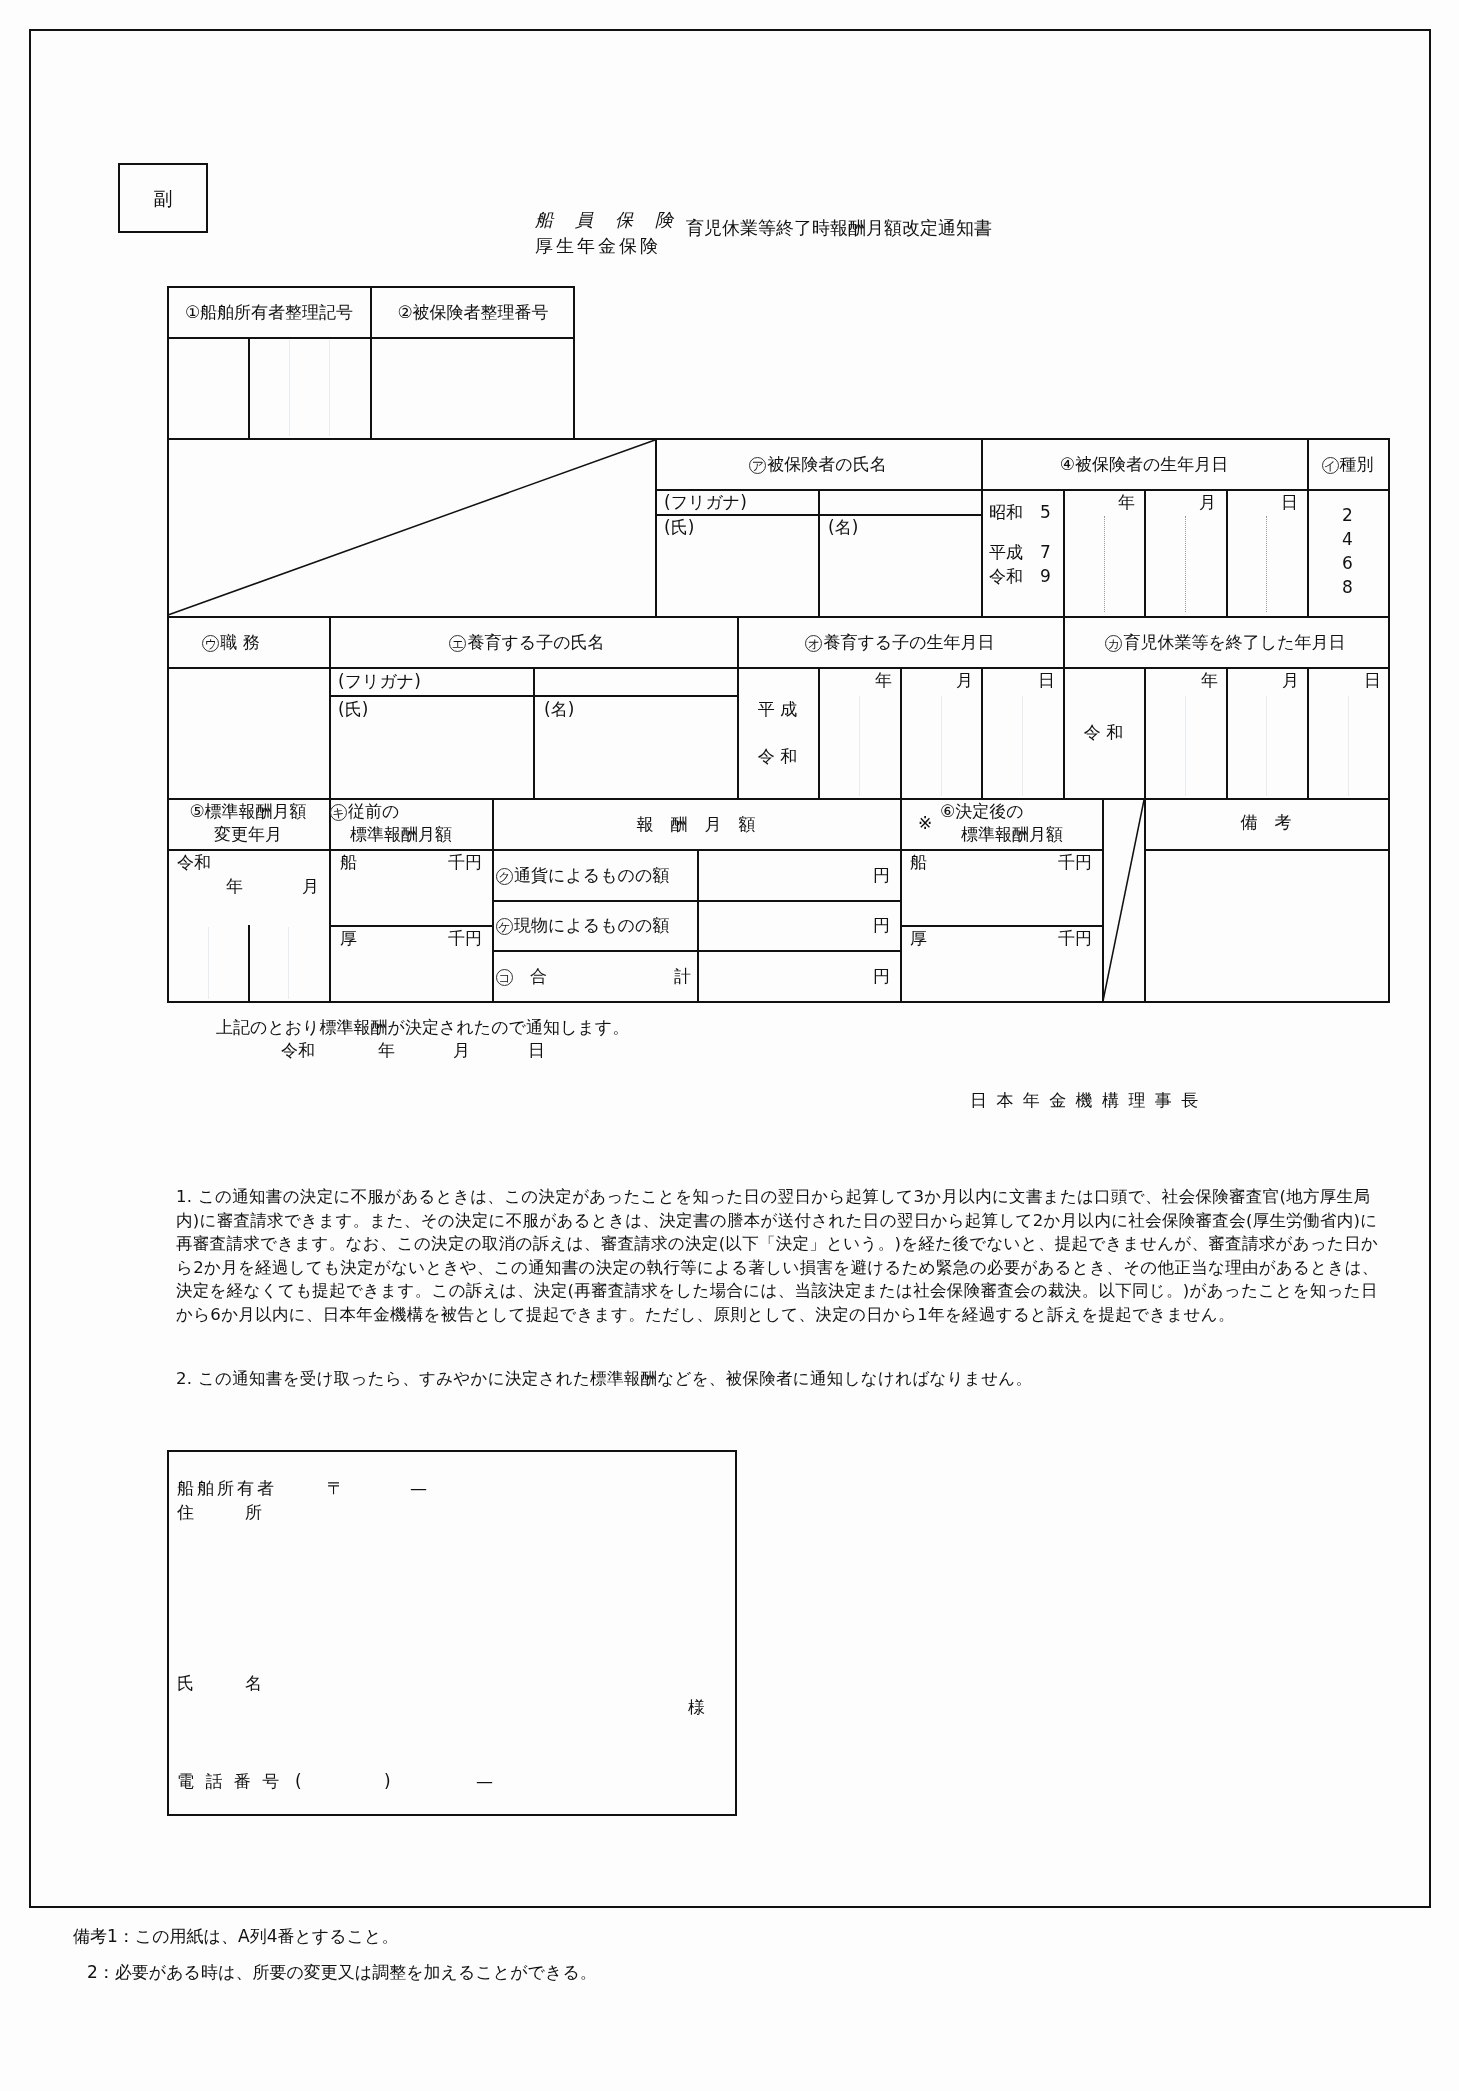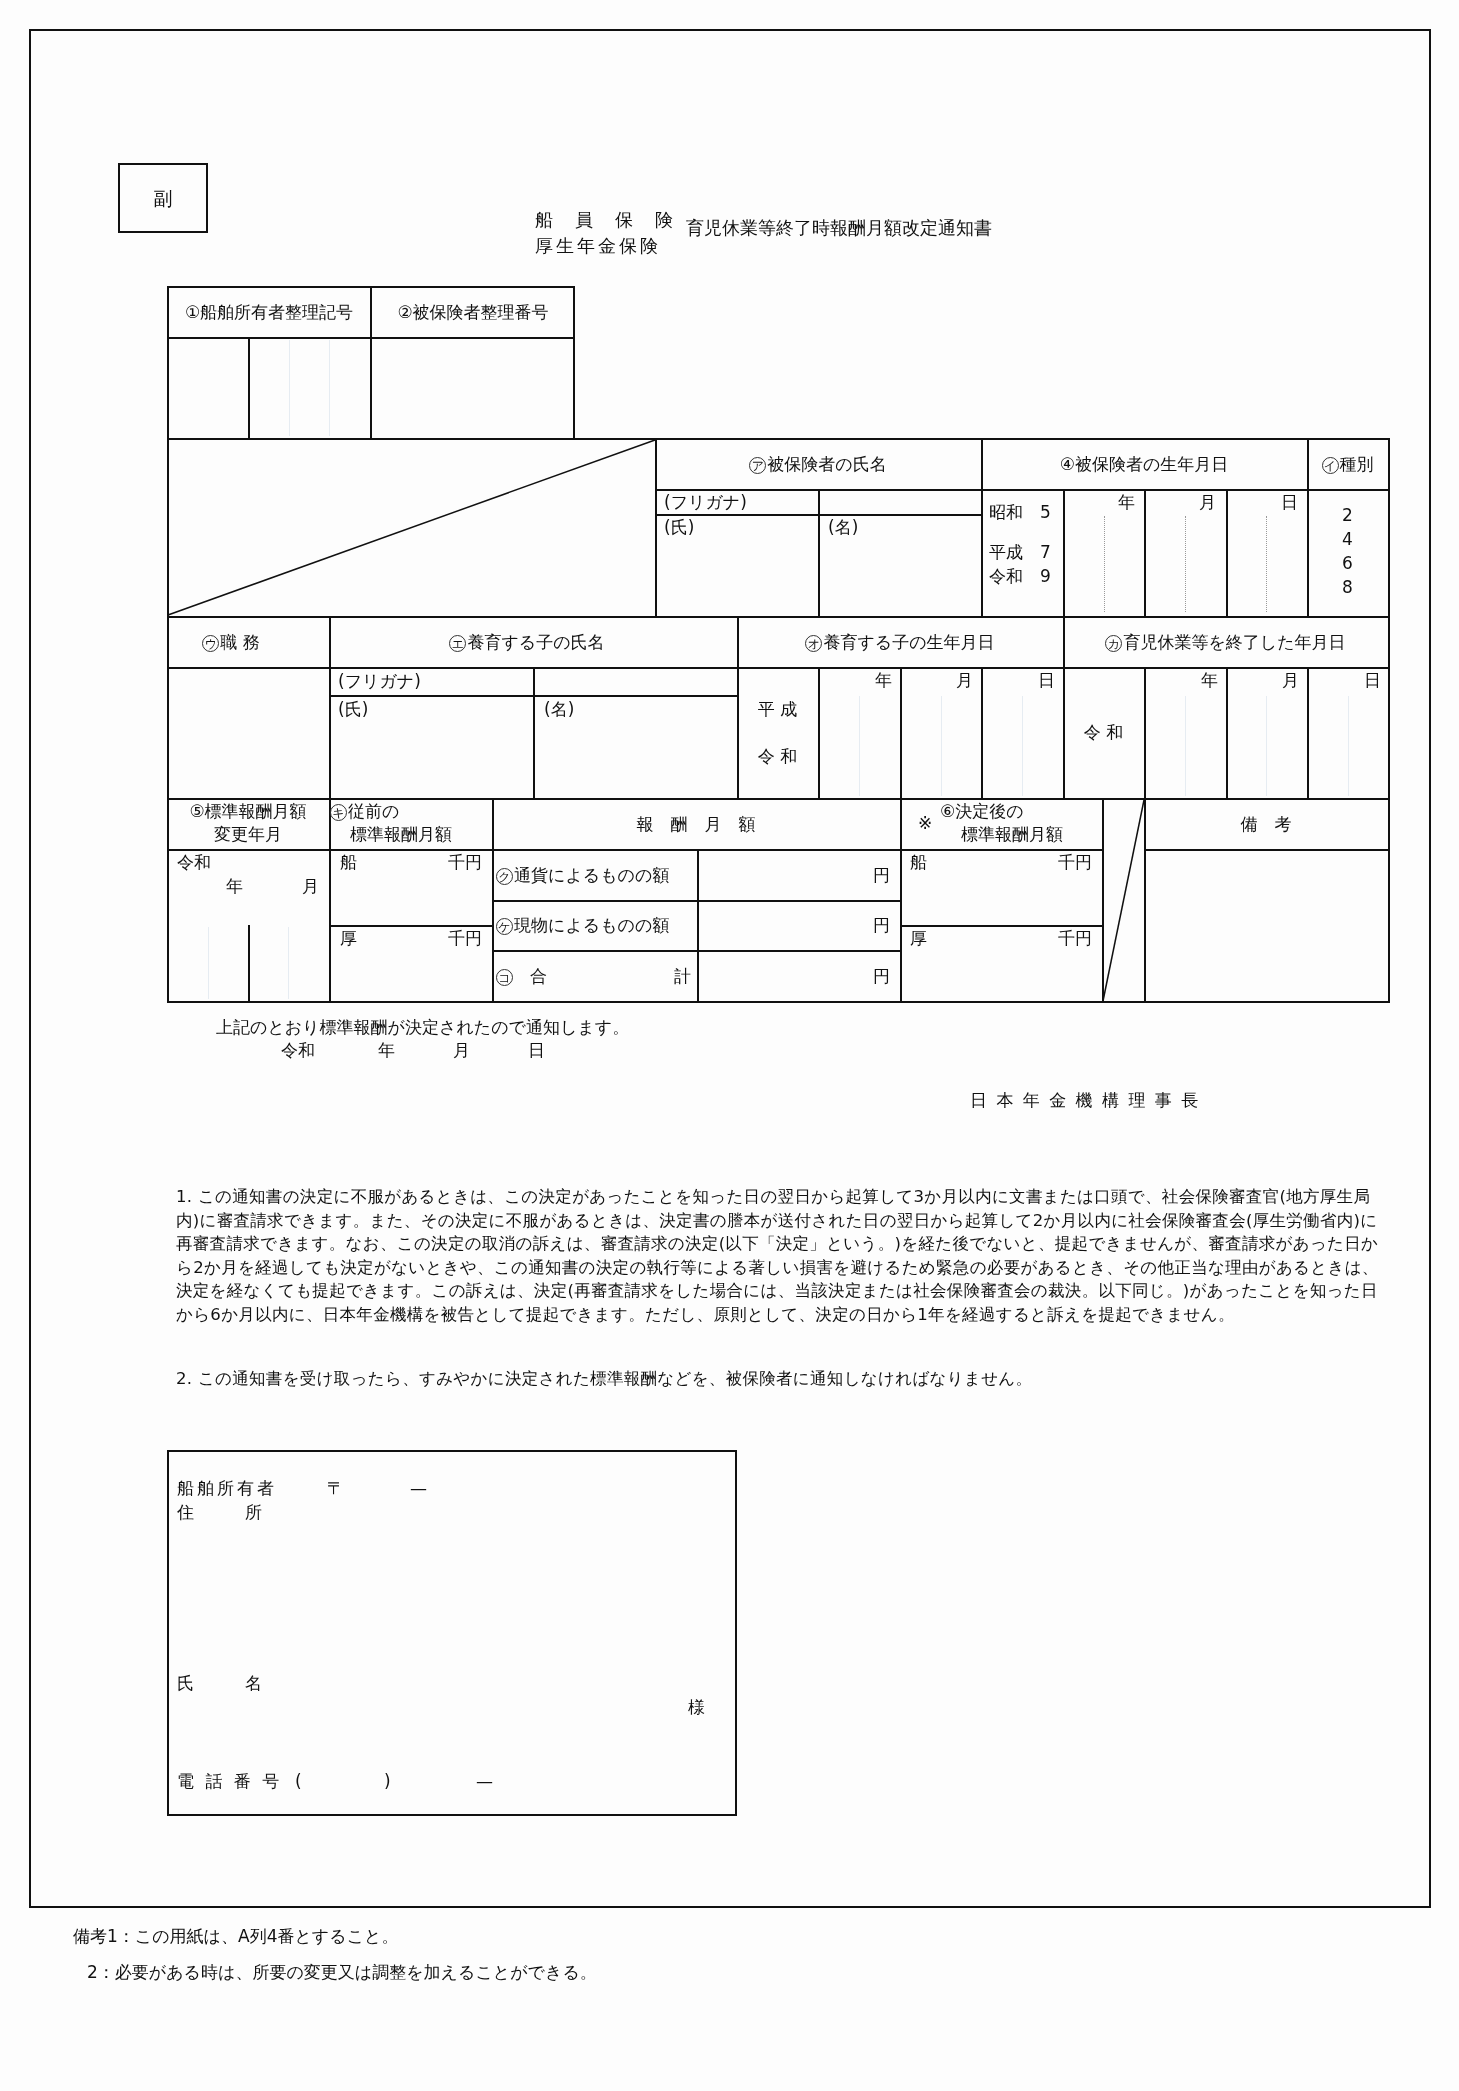--- a/index.html
+++ b/index.html
@@ -19,21 +19,21 @@
 </style>
 </head>
 <body>
 
 <div class="box" style="left:29px;top:29px;width:1402px;height:1879px;"></div>
 
 <div class="box" style="left:118px;top:163px;width:90px;height:70px;">
   <div class="t c" style="left:0;width:86px;top:23px;font-size:19px;">副</div>
 </div>
 
-<div class="t" style="left:535px;top:210px;font-size:18px;letter-spacing:2px;">船　員　保　険</div>
+<div class="t" style="left:535px;top:210px;font-size:18px;letter-spacing:2px;font-style:italic;">船　員　保　険</div>
 <div class="t" style="left:535px;top:236px;font-size:18px;letter-spacing:3px;">厚生年金保険</div>
 <div class="t" style="left:686px;top:218px;font-size:18px;">育児休業等終了時報酬月額改定通知書</div>
 
 <div class="box" style="left:167px;top:286px;width:408px;height:154px;"></div>
 <div class="hl" style="left:167px;top:337px;width:406px;"></div>
 <div class="vl" style="left:370px;top:286px;height:152px;"></div>
 <div class="vl" style="left:248px;top:338px;height:100px;"></div>
 <div class="vf" style="left:289px;top:340px;height:96px;"></div>
 <div class="vf" style="left:329px;top:340px;height:96px;"></div>
 <div class="t c" style="left:167px;width:204px;top:302px;">①船舶所有者整理記号</div>
@@ -182,21 +182,21 @@
 <div class="abs" style="left:700px;top:953px;width:170px;height:46px;"></div>
 
 <div class="t" style="left:918px;top:800px;line-height:23px;"><span style="position:absolute;left:0;top:12px;">※</span><span style="padding-left:22px">⑥決定後の</span><br><span style="padding-left:43px">標準報酬月額</span></div>
 <div class="t" style="left:910px;top:852px;">船</div>
 <div class="t r" style="left:1030px;width:62px;top:852px;">千円</div>
 <div class="t" style="left:910px;top:928px;">厚</div>
 <div class="t r" style="left:1030px;width:62px;top:928px;">千円</div>
 <div class="abs" style="left:903px;top:874px;width:197px;height:49px;"></div>
 <div class="abs" style="left:903px;top:950px;width:197px;height:49px;"></div>
 
-<div class="t c" style="left:1144px;width:244px;top:814px;">備　考</div>
+<div class="t c" style="left:1144px;width:244px;top:814px;font-family:Liberation Mono, monospace;">備　考</div>
 <div class="abs" style="left:1147px;top:852px;width:239px;height:147px;"></div>
 
 <div class="t" style="left:216px;top:1017px;">上記のとおり標準報酬が決定されたので通知します。</div>
 <div class="t" style="left:281px;top:1040px;">令和</div>
 <div class="t" style="left:378px;top:1040px;">年</div>
 <div class="t" style="left:453px;top:1040px;">月</div>
 <div class="t" style="left:528px;top:1040px;">日</div>
 <div class="t" style="left:970px;top:1090px;letter-spacing:2px;">日 本 年 金 機 構 理 事 長</div>
 
 <div class="para" style="top:1185px;">1. この通知書の決定に不服があるときは、この決定があったことを知った日の翌日から起算して3か月以内に文書または口頭で、社会保険審査官(地方厚生局内)に審査請求できます。また、その決定に不服があるときは、決定書の謄本が送付された日の翌日から起算して2か月以内に社会保険審査会(厚生労働省内)に再審査請求できます。なお、この決定の取消の訴えは、審査請求の決定(以下「決定」という。)を経た後でないと、提起できませんが、審査請求があった日から2か月を経過しても決定がないときや、この通知書の決定の執行等による著しい損害を避けるため緊急の必要があるとき、その他正当な理由があるときは、決定を経なくても提起できます。この訴えは、決定(再審査請求をした場合には、当該決定または社会保険審査会の裁決。以下同じ。)があったことを知った日から6か月以内に、日本年金機構を被告として提起できます。ただし、原則として、決定の日から1年を経過すると訴えを提起できません。</div>

